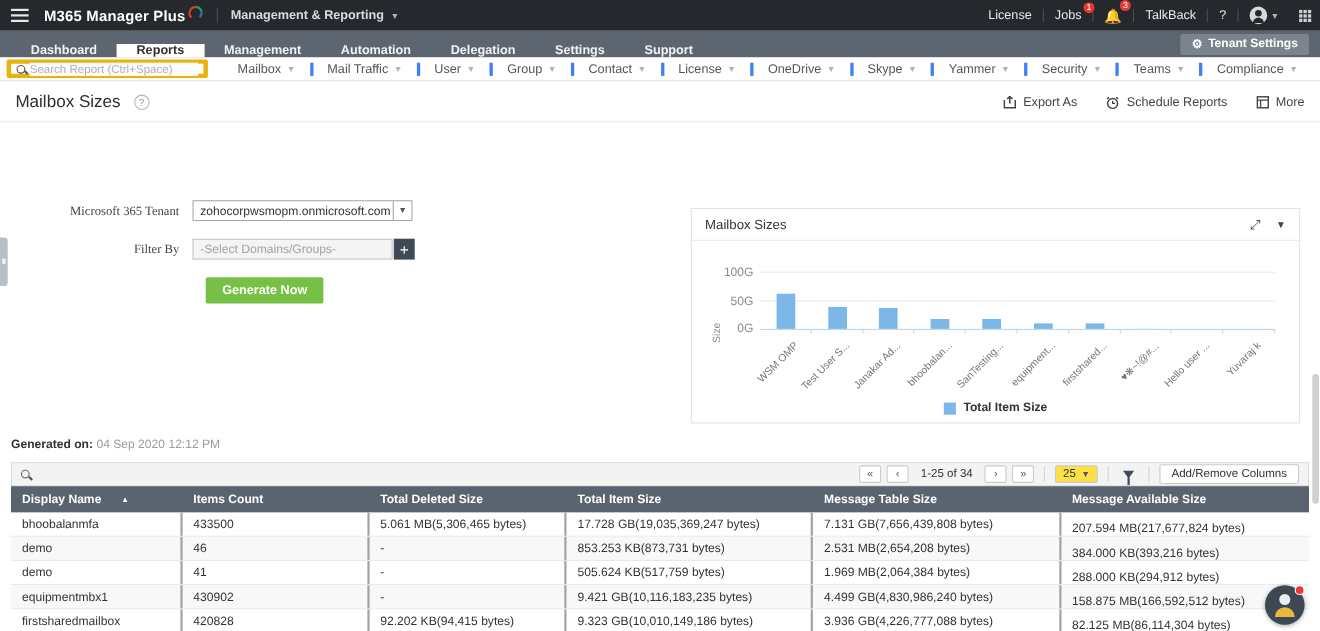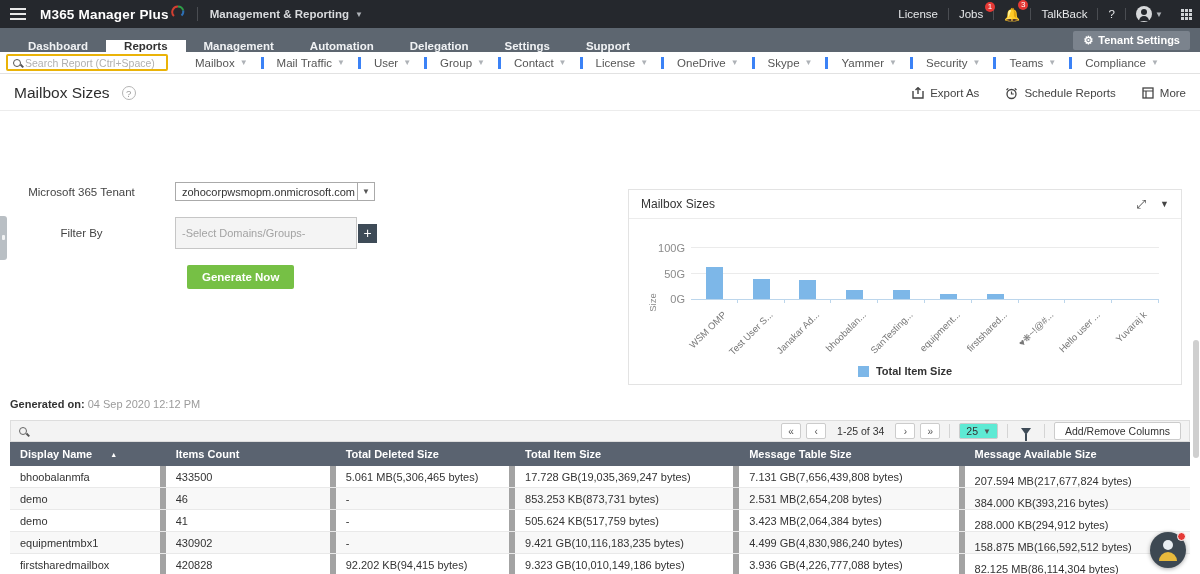--- a/index.html
+++ b/index.html
@@ -29,45 +29,45 @@
 
   
   .tabbar { height:24px; background:#5d6670; display:flex; align-items:flex-end; padding-left:10px; position:relative; }
   .tab { padding:0 18px; display:flex; align-items:center; color:#f0f2f4; font-size:11.5px; font-weight:bold; cursor:pointer; }
   .tab.active { background:#fff; color:#333; }
   .tenant-settings { margin-left:auto; margin-right:10px; align-self:center; background:#7b838d; color:#fff; font-size:11px; font-weight:bold; border-radius:2px; padding:3px 10px; display:flex; align-items:center; gap:5px; cursor:pointer; }
   .gear { font-size:11px; color:#fff; }
 
   
   .subnav { height:22px; background:#fff; border-bottom:1px solid #e2e2e2; display:flex; align-items:center; padding:0 6px; }
-  .search-wrap { display:flex; align-items:center; border:2px solid #eab308; border-radius:2px; height:17px; width:162px; padding:0 5px; gap:4px; background:#fff; }
+  .search-wrap { display:flex; align-items:center; border:4px solid #eab308; border-radius:2px; height:17px; width:183px; padding:0 5px; gap:4px; background:#fff; }
   .search-wrap input { border:none; outline:none; font-size:10.5px; color:#555; width:100%; font-family:"Liberation Sans",sans-serif; }
   .search-wrap input::placeholder { color:#b0b0b0; }
   .mag { width:8px; height:8px; border:1.5px solid #555; border-radius:50%; position:relative; flex:none; }
   .mag:after { content:""; position:absolute; width:4px; height:1.5px; background:#555; transform:rotate(45deg); right:-4px; bottom:-1px; }
   .menus { display:flex; align-items:center; margin-left:14px; }
   .menu { padding:0 13px; font-size:11.5px; color:#555; display:flex; align-items:center; gap:5px; cursor:pointer; border-left:3px solid #3b82f6; }
   .menu:first-child { border-left:none; }
 
   
   .page-head { display:flex; align-items:center; padding:10px 14px 8px 14px; border-bottom:1px solid #ececec; }
   .page-title { font-size:15.5px; color:#2e2e2e; }
   .help-circle { width:14px; height:14px; border:1px solid #b5b5b5; color:#9a9a9a; border-radius:50%; font-size:9.5px; display:inline-flex; align-items:center; justify-content:center; margin-left:12px; }
   .head-actions { margin-left:auto; display:flex; align-items:center; gap:26px; font-size:11.5px; color:#444; }
   .head-action { display:flex; align-items:center; gap:6px; cursor:pointer; }
   .head-action svg { display:block; }
 
   
   .form-area { position:absolute; left:0; top:108px; width:560px; }
   .form-row { display:flex; align-items:center; margin-bottom:16px; }
-  .form-label { width:175px; text-align:center; font-size:11.5px; color:#444; padding-right:12px; }
+  .form-label { width:175px; text-align:right; font-size:11.5px; color:#444; padding-right:12px;font-family:Liberation Serif, serif; }
   .select-box { width:200px; height:19px; border:1px solid #aaa; display:flex; align-items:center; background:#fff; cursor:pointer; }
   .select-box .val { flex:1; font-size:11px; color:#333; padding:0 6px; white-space:nowrap; overflow:hidden; }
   .select-box .sel-caret { width:17px; border-left:1px solid #aaa; align-self:stretch; display:flex; align-items:center; justify-content:center; font-size:8px; color:#555; }
-  .filter-input { width:182px; height:32px; border:1px solid #c6c6c6; background:#f4f4f4; font-size:11px; color:#999; padding:0 6px; outline:none; font-family:"Liberation Sans",sans-serif; }
+  .filter-input { width:182px; height:19px; border:1px solid #c6c6c6; background:#f4f4f4; font-size:11px; color:#999; padding:0 6px; outline:none; font-family:"Liberation Sans",sans-serif; }
   .filter-input::placeholder { color:#a3a3a3; }
   .plus-btn { width:19px; height:19px; background:#3e4b57; color:#fff; font-size:14px; display:flex; align-items:center; justify-content:center; cursor:pointer; margin-left:1px; }
   .generate-btn { margin-left:187px; background:#76c045; color:#fff; font-size:11.5px; font-weight:bold; border:none; border-radius:2px; padding:6px 15px; cursor:pointer; font-family:"Liberation Sans",sans-serif; }
 
   
   .chart-panel { position:absolute; right:18px; top:115px; width:554px; height:196px; border:1px solid #e3e3e3; background:#fff; }
   .chart-head { height:29px; border-bottom:1px solid #ececec; display:flex; align-items:center; padding:0 12px; }
   .chart-title { font-size:12px; color:#333; }
   .chart-icons { margin-left:auto; display:flex; align-items:center; gap:14px; color:#444; }
   .expand-icon { font-size:12px; cursor:pointer; }
@@ -95,30 +95,30 @@
   .generated span { color:#9b9b9b; }
 
   
   .table-wrap { position:absolute; left:10px; right:10px; top:346px; }
   .tbl-toolbar { height:22px; background:#f3f3f3; border:1px solid #ddd; display:flex; align-items:center; padding:0 8px; }
   .tbl-toolbar .mag { border-color:#666; }
   .toolbar-right { margin-left:auto; display:flex; align-items:center; gap:5px; }
   .pg-btn { min-width:20px; height:16px; background:#fff; border:1px solid #ccc; border-radius:2px; display:flex; align-items:center; justify-content:center; font-size:10px; color:#555; cursor:pointer; padding:0 3px; }
   .pg-range { font-size:10.5px; color:#333; padding:0 6px; }
   .tool-sep { width:1px; height:14px; background:#d4d4d4; margin:0 4px; }
-  .size-box { height:16px; background:#5eead4; border:1px solid #ccc; border-radius:2px; display:flex; align-items:center; gap:5px; padding:0 6px; font-size:10.5px; color:#333; cursor:pointer; }
+  .size-box { height:16px; background:#fde047; border:1px solid #ccc; border-radius:2px; display:flex; align-items:center; gap:5px; padding:0 6px; font-size:10.5px; color:#333; cursor:pointer; }
   .funnel { width:0; height:0; border-left:5px solid transparent; border-right:5px solid transparent; border-top:7px solid #3e4b57; position:relative; margin:0 4px; cursor:pointer; }
   .funnel:after { content:""; position:absolute; left:-1px; top:-1px; width:2px; height:7px; background:#3e4b57; }
   .add-remove { height:18px; background:#fff; border:1px solid #ccc; border-radius:2px; font-size:10.5px; color:#333; padding:0 10px; display:flex; align-items:center; cursor:pointer; }
   .thead { display:flex; background:#5a6370; height:24px; align-items:center; }
   .th { color:#fff; font-size:11px; font-weight:bold; padding:0 10px; display:flex; align-items:center; gap:18px; cursor:pointer; overflow:hidden; white-space:nowrap; }
   .sort { font-size:7px; color:#fff; }
   .tr { display:flex; height:22px; align-items:center; border-bottom:1px solid #e9e9e9; background:#fff; cursor:pointer; }
   .tr.alt { background:#f8f8f8; }
-  .td { font-size:11px; color:#333; padding:0 10px; white-space:nowrap; overflow:hidden; border-right:6px solid #a3a3a3; height:100%; display:flex; align-items:center; }
+  .td { font-size:11px; color:#333; padding:0 10px; white-space:nowrap; overflow:hidden; border-right:2px solid #a3a3a3; height:100%; display:flex; align-items:center; }
   .td:last-child { border-right:none; }
   .col0 { width:13.2%; } .col1 { width:14.4%; } .col2 { width:15.2%; } .col3 { width:19.0%; } .col4 { width:19.1%; } .col5 { width:19.1%;align-items:flex-end; }
 
   
   .left-handle { position:absolute; left:0; top:216px; width:7px; height:44px; background:#b9bfc4; border-radius:0 3px 3px 0; }
   .left-handle:before { content:""; position:absolute; left:2px; top:19px; width:3px; height:5px; background:#f2f3f4; border-radius:1px; }
   .scroll-thumb { position:absolute; right:1px; top:340px; width:6px; height:118px; background:#cfcfcf; border-radius:3px; }
   .float-btn { position:absolute; right:14px; bottom:6px; width:36px; height:36px; border-radius:50%; background:#3d4852; box-shadow:0 1px 4px rgba(0,0,0,.35); cursor:pointer; }
   .float-btn .head { position:absolute; top:8px; left:13px; width:10px; height:10px; border-radius:50%; background:#e9eef2; }
   .float-btn .body { position:absolute; top:20px; left:9px; width:18px; height:9px; border-radius:9px 9px 0 0; background:#e8b93c; }
@@ -446,21 +446,21 @@
           <div class="td col2">-</div>
           <div class="td col3">853.253 KB(873,731 bytes)</div>
           <div class="td col4">2.531 MB(2,654,208 bytes)</div>
           <div class="td col5">384.000 KB(393,216 bytes)</div>
         </div>
         <div class="tr">
           <div class="td col0">demo</div>
           <div class="td col1">41</div>
           <div class="td col2">-</div>
           <div class="td col3">505.624 KB(517,759 bytes)</div>
-          <div class="td col4">3.423 MB(2,064,384 bytes)</div>
+          <div class="td col4">1.969 MB(2,064,384 bytes)</div>
           <div class="td col5">288.000 KB(294,912 bytes)</div>
         </div>
         <div class="tr alt">
           <div class="td col0">equipmentmbx1</div>
           <div class="td col1">430902</div>
           <div class="td col2">-</div>
           <div class="td col3">9.421 GB(10,116,183,235 bytes)</div>
           <div class="td col4">4.499 GB(4,830,986,240 bytes)</div>
           <div class="td col5">158.875 MB(166,592,512 bytes)</div>
         </div>

